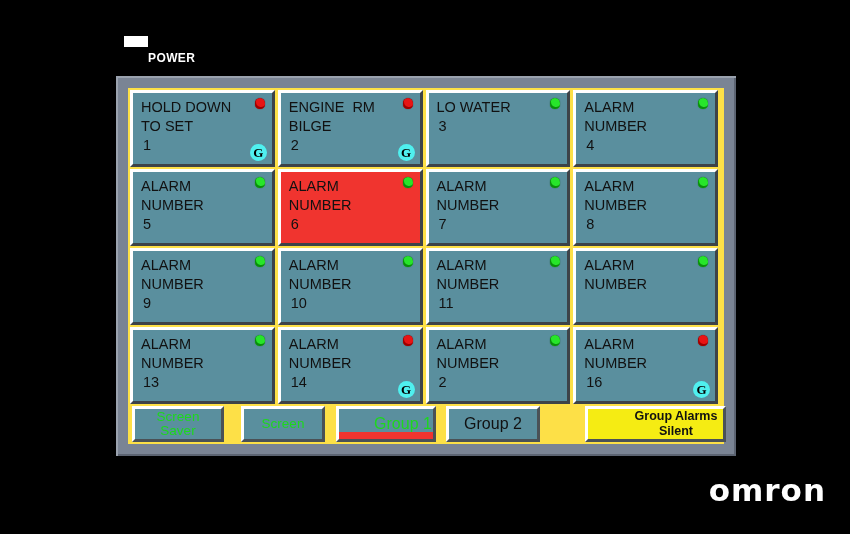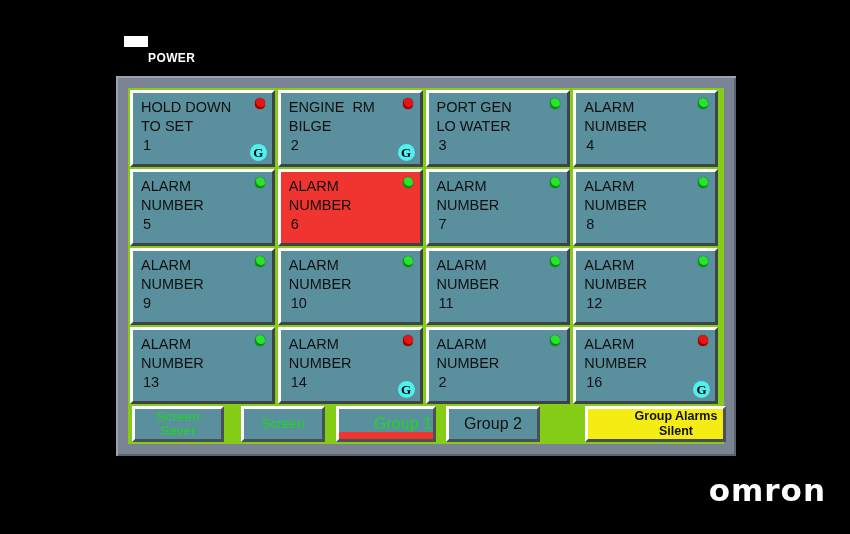--- a/index.html
+++ b/index.html
@@ -19,21 +19,21 @@
   }
 
   
   #bezel{
     position:absolute;left:116px;top:76px;width:620px;height:380px;
     background:#7a8494;
     box-shadow:inset 2px 2px 0 #9aa2ae, inset -2px -2px 0 #5c6472;
   }
   #screen{
     position:absolute;left:12px;top:12px;right:12px;bottom:12px;
-    background:#84cc16;
+    background:#fde047;
   }
 
   
   #alarm-grid{
     position:absolute;left:2px;top:2px;width:588px;
     display:grid;grid-template-columns:repeat(4,1fr);
     grid-auto-rows:77px;gap:2px 3px;
   }
   .alarm-btn{
     position:relative;
@@ -123,21 +123,20 @@
           <div class="g-badge">G</div>
         </div>
         <div class="alarm-btn">
           <div class="alarm-line">ENGINE  RM</div>
           <div class="alarm-line">BILGE</div>
           <div class="alarm-num">2</div>
           <div class="led red"></div>
           <div class="g-badge">G</div>
         </div>
         <div class="alarm-btn">
-          <div class="alarm-line">PORT GEN</div>
           <div class="alarm-line">LO WATER</div>
           <div class="alarm-num">3</div>
           <div class="led green"></div>
         </div>
         <div class="alarm-btn">
           <div class="alarm-line">ALARM</div>
           <div class="alarm-line">NUMBER</div>
           <div class="alarm-num">4</div>
           <div class="led green"></div>
         </div>
@@ -179,21 +178,20 @@
         </div>
         <div class="alarm-btn">
           <div class="alarm-line">ALARM</div>
           <div class="alarm-line">NUMBER</div>
           <div class="alarm-num">11</div>
           <div class="led green"></div>
         </div>
         <div class="alarm-btn">
           <div class="alarm-line">ALARM</div>
           <div class="alarm-line">NUMBER</div>
-          <div class="alarm-num">12</div>
           <div class="led green"></div>
         </div>
         <div class="alarm-btn">
           <div class="alarm-line">ALARM</div>
           <div class="alarm-line">NUMBER</div>
           <div class="alarm-num">13</div>
           <div class="led green"></div>
         </div>
         <div class="alarm-btn">
           <div class="alarm-line">ALARM</div>

